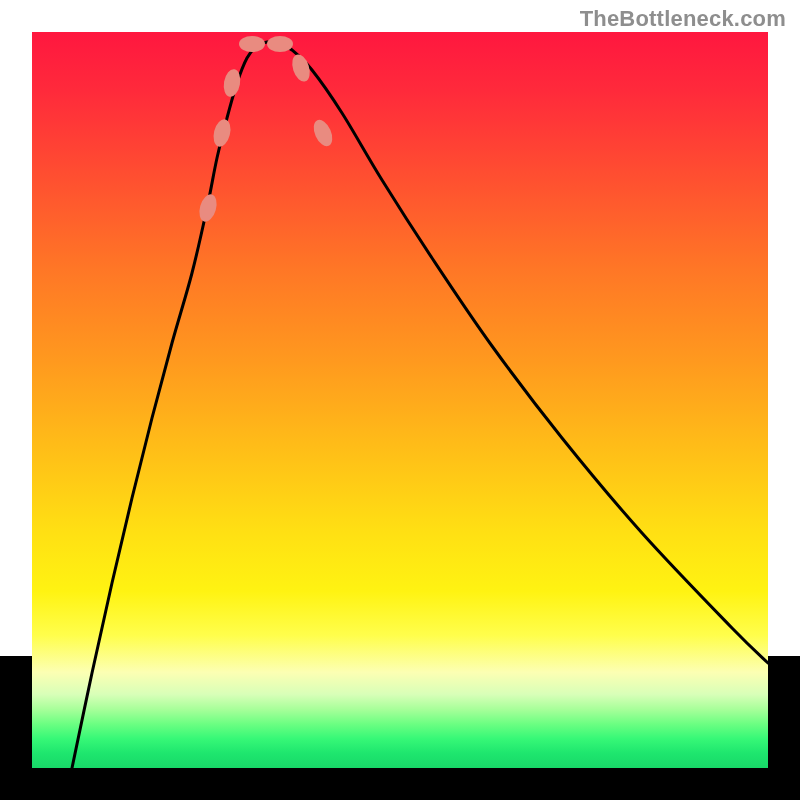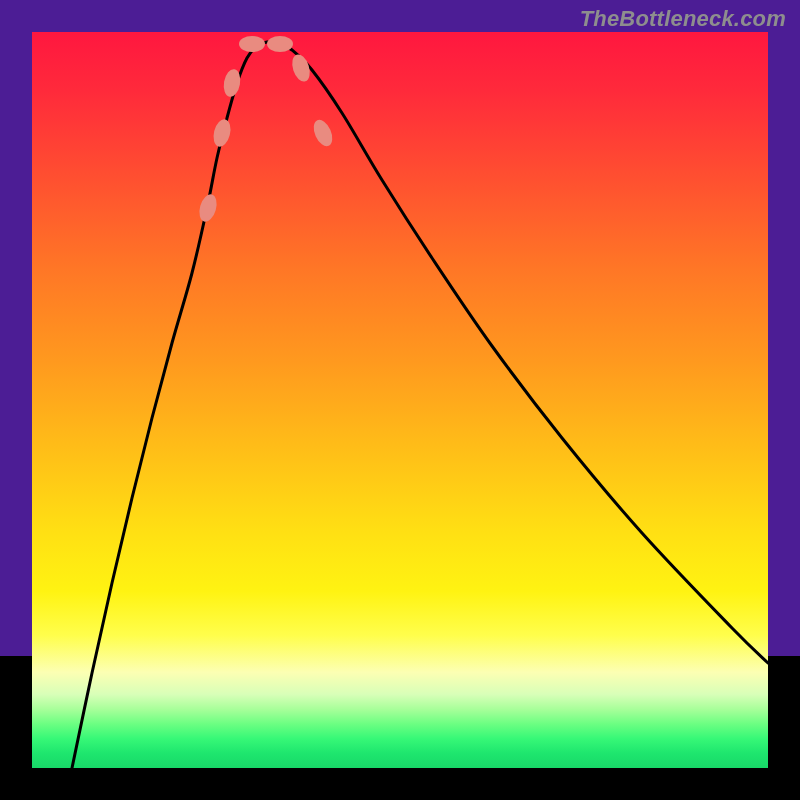--- a/index.html
+++ b/index.html
@@ -9,22 +9,21 @@
     height: 800px;
     background: #000;
     overflow: hidden;
   }
   .frame {
     position: absolute;
     left: 0;
     top: 0;
     width: 800px;
     height: 656px;
-    background: #4c1d95;
-    font-style: italic;
+    background: #ffffff;
   }
   .plot-area {
     position: absolute;
     left: 32px;
     top: 32px;
     width: 736px;
     height: 736px;
     overflow: hidden;
   }
   .gradient {

